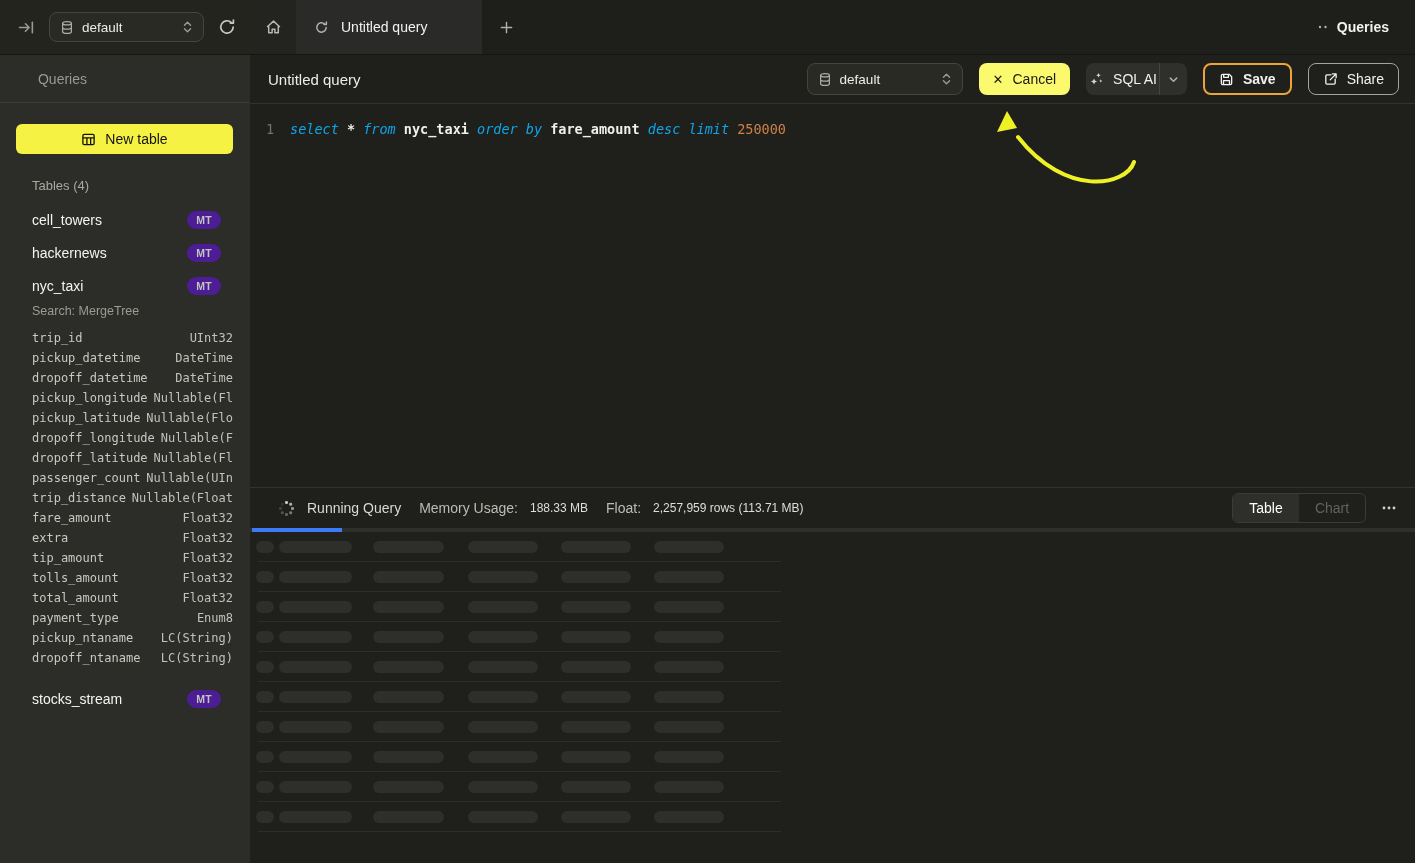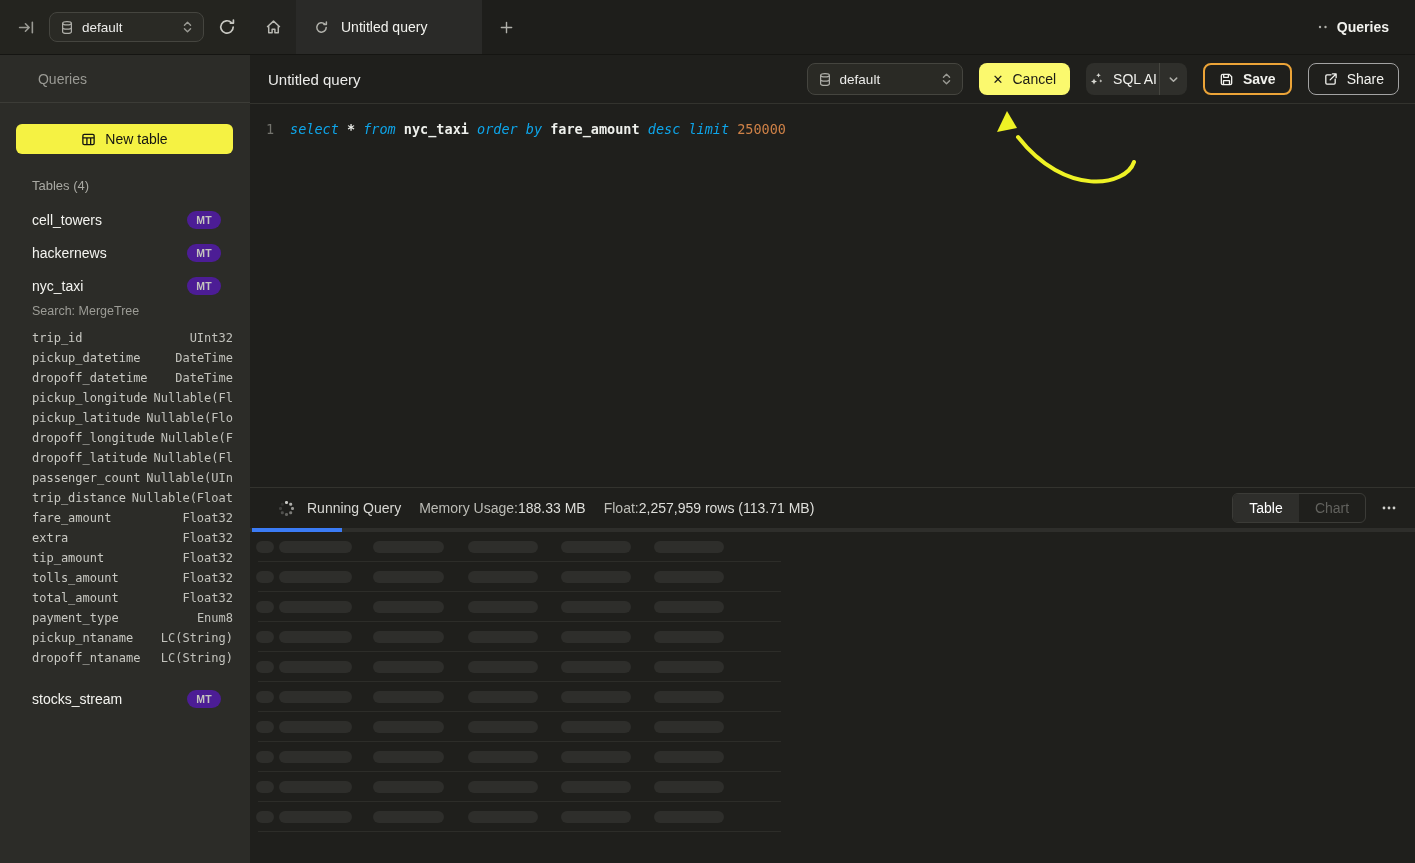--- a/index.html
+++ b/index.html
@@ -74,21 +74,21 @@
   .rt-search { width:240px; height:30px; background:#3c3c39; border-radius:6px; display:flex; align-items:center; gap:8px; padding:0 10px; flex:none; }
   .rt-search input { background:transparent; border:none; outline:none; width:100%; color:#d8d8d2; font-size:13.5px; font-family:"Liberation Sans",sans-serif; }
   .rt-search input::placeholder { color:#75756f; }
   .spinner { width:16px; height:16px; position:relative; margin-left:20px; flex:none; }
   .spinner::before { content:""; position:absolute; left:7px; top:7px; width:2.6px; height:2.6px; border-radius:50%;
      box-shadow: 0 -6px 0 rgba(200,200,196,1), 4.2px -4.2px 0 rgba(200,200,196,.85), 6px 0 0 rgba(200,200,196,.7),
        4.2px 4.2px 0 rgba(200,200,196,.55), 0 6px 0 rgba(200,200,196,.4), -4.2px 4.2px 0 rgba(200,200,196,.3),
        -6px 0 0 rgba(200,200,196,.2), -4.2px -4.2px 0 rgba(200,200,196,.12); }
   .rt-status { margin-left:13px; font-size:14px; color:#d8d8d4; }
   .rt-lbl { margin-left:18px; font-size:14px; color:#bcbcb6; }
-  .rt-val { font-size:14px; color:#dededa; }
+  .rt-val { margin-left:12px; font-size:12px; color:#dededa; }
   .rt-spacer { flex:1; }
   .view-toggle { display:flex; height:30px; border:1px solid #3b3b37; border-radius:6px; overflow:hidden; }
   .vt-seg { display:flex; align-items:center; justify-content:center; width:66px; font-size:14px; color:#62625e; cursor:pointer; }
   .vt-seg.active { background:#2e2e2b; color:#ffffff; font-weight:500; }
   .rt-menu { margin-left:15px; color:#d0d0cc; cursor:pointer; display:flex; }
 
   .progress-track { height:4px; background:#2e2e2b; flex:none; position:relative; }
   .progress-bar { position:absolute; left:2px; top:0; height:4px; width:90px; background:#3b7bf5; }
 
   .skel-table { margin-left:8px; width:523px; }

